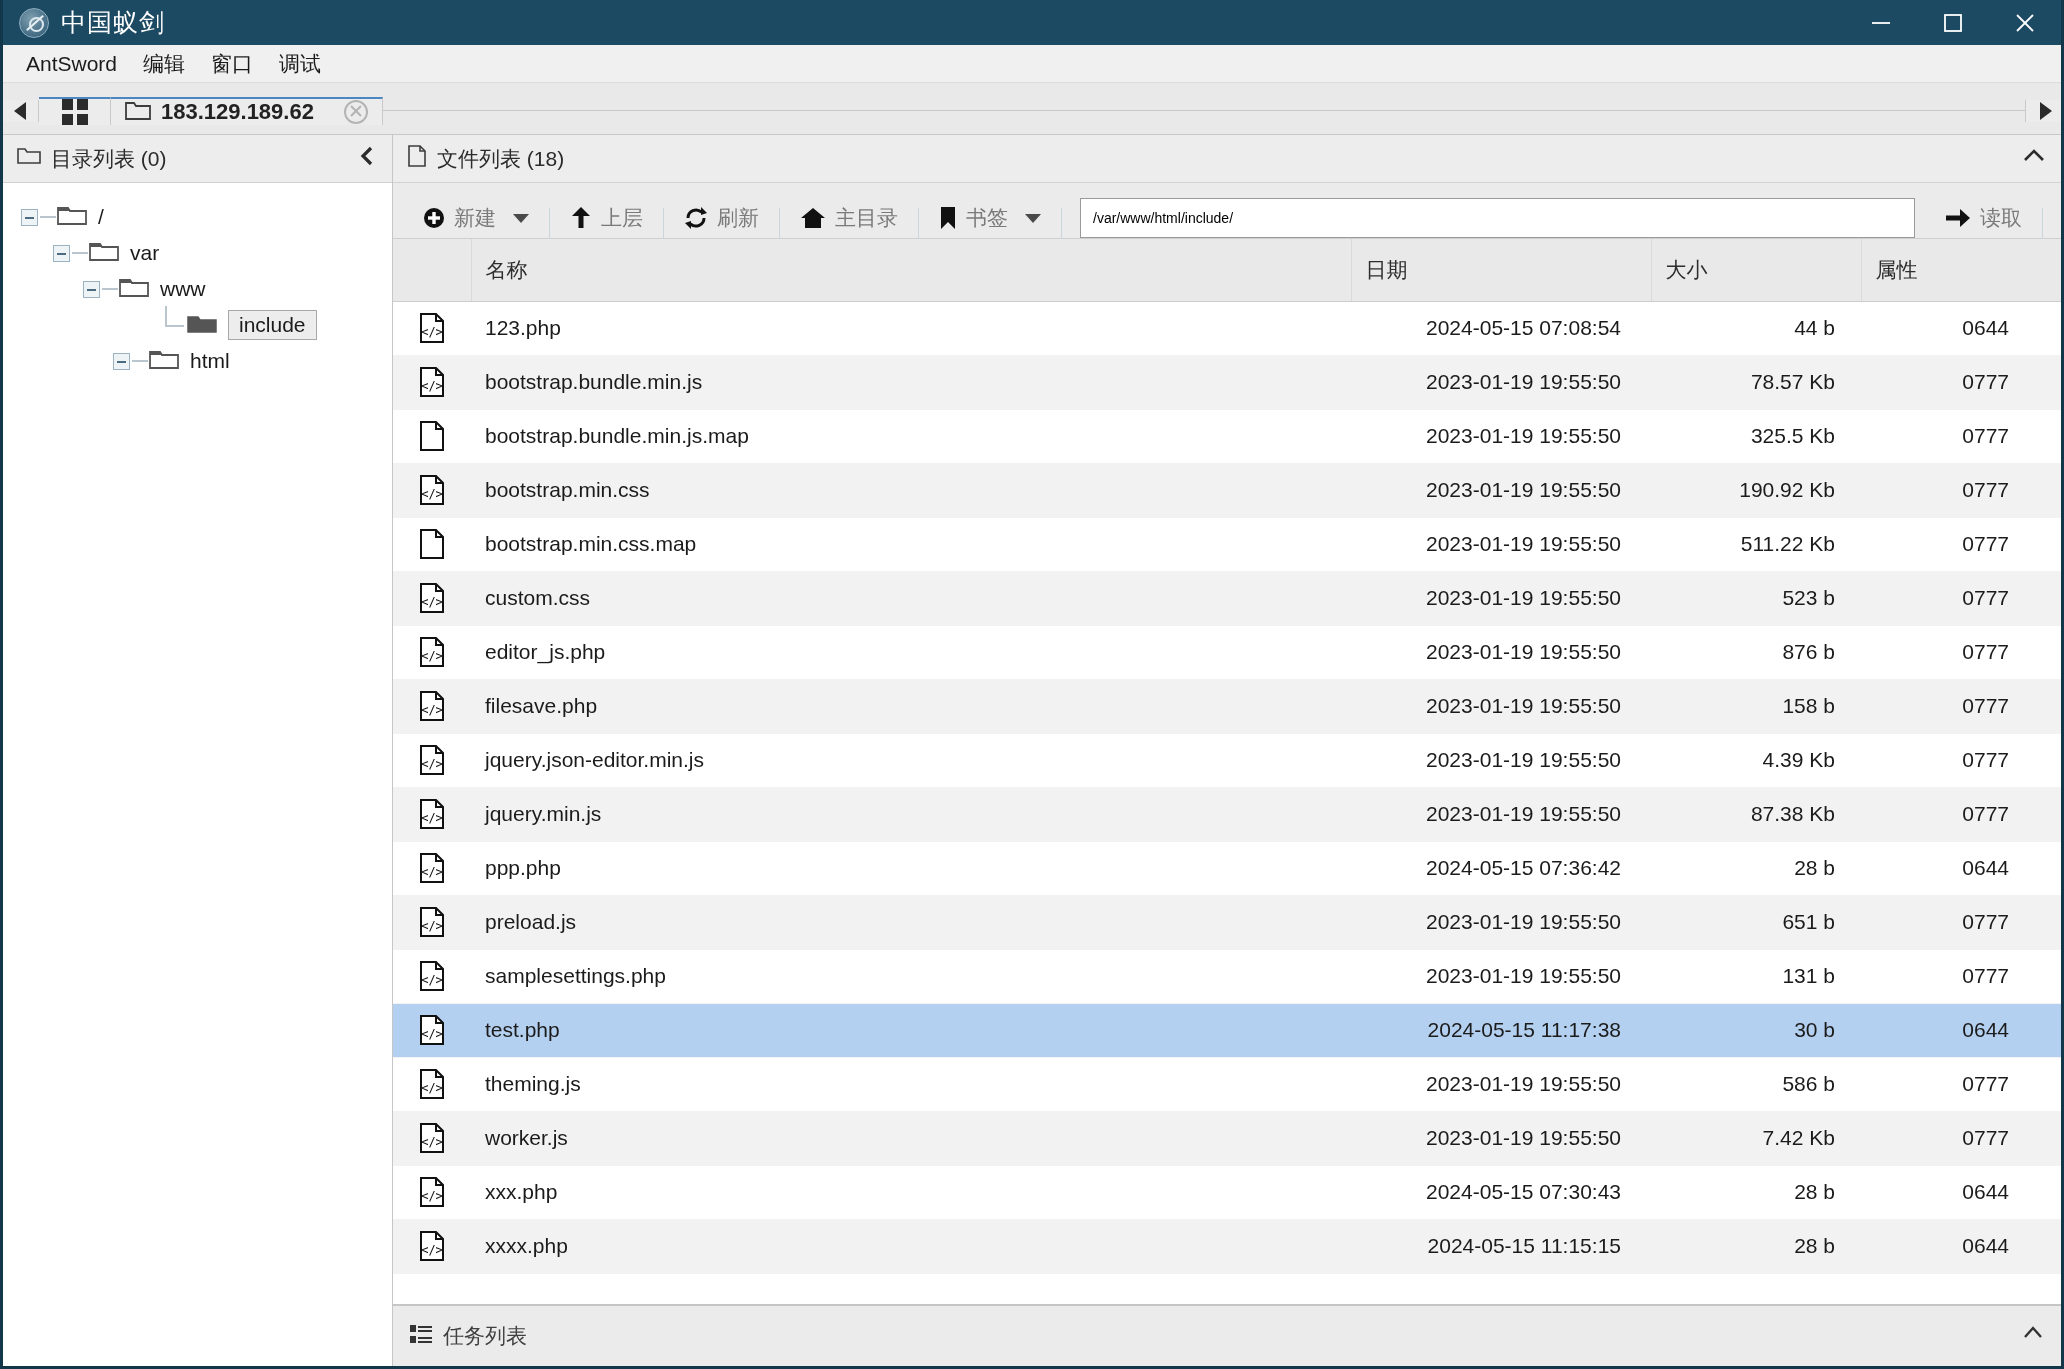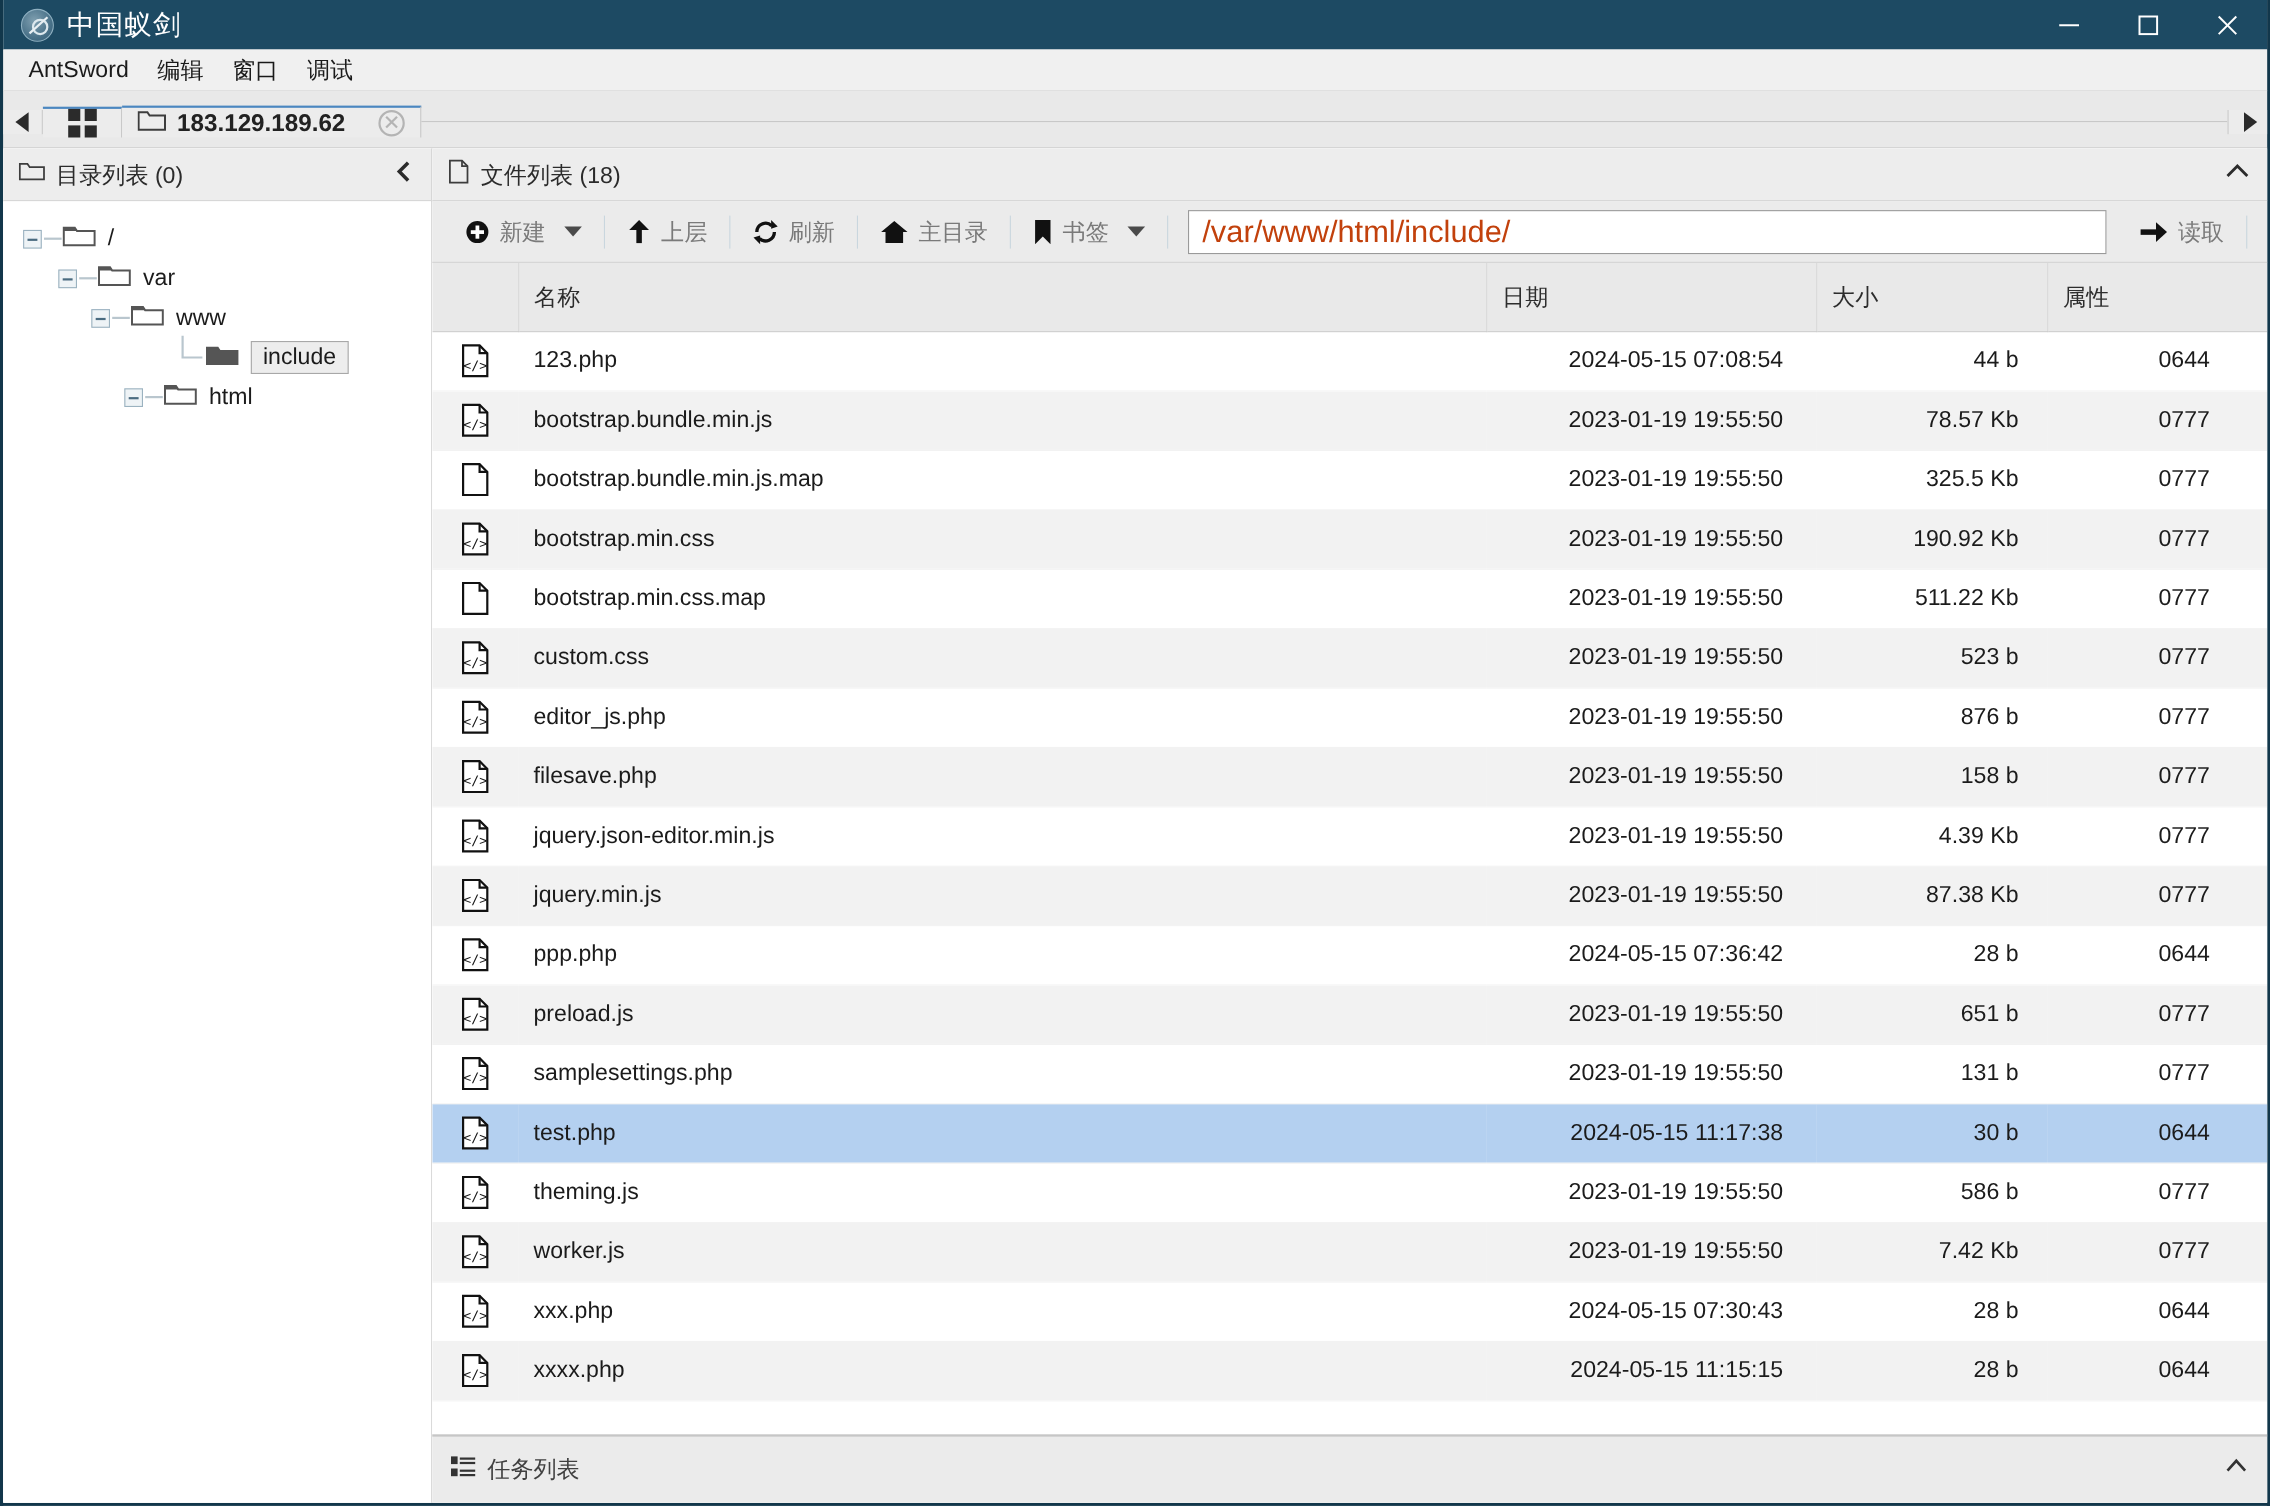--- a/index.html
+++ b/index.html
@@ -147,42 +147,42 @@
   .tree-label.selected {
     background: #ededed; border: 1px solid #a8a8a8;
     padding: 2px 10px;
   }
 
   
   .file-panel { flex: 1 1 auto; display: flex; flex-direction: column; min-width: 0; background: #fff; }
   .toolbar {
     height: 56px; flex: 0 0 56px;
     background: #ebebeb;
-    display: flex; align-items: center;
+    display: flex; align-items: flex-end;
     border-bottom: 1px solid #cfcfcf;
     padding: 0 14px;
   }
   .tb-btn {
     display: flex; align-items: center; gap: 9px;
     padding: 0 16px; height: 40px;
     font-size: 21px; color: #7a7a7a;
     white-space: nowrap;
   }
   .tb-btn .glyph { color: #111; font-size: 22px; display: flex; align-items: center; }
   .caret {
     width: 0; height: 0; margin-left: 8px;
     border-left: 8px solid transparent; border-right: 8px solid transparent;
     border-top: 9px solid #4a4a4a;
   }
   .tb-sep { width: 1px; height: 30px; background: #c9d6de; margin: 0 4px; flex: 0 0 1px; }
   .path-input {
     flex: 1 1 auto; min-width: 0;
     height: 40px; margin: 0 14px;
     border: 1px solid #9a9a9a; background: #fff;
-    font-size: 28px; color: #c2410c;
+    font-size: 14px; color: #000000;
     padding: 0 12px;
     font-family: "Liberation Sans", sans-serif;
   }
 
   
   .table-wrap { flex: 1 1 auto; overflow: hidden; background: #fff; display: flex; flex-direction: column; }
   table.files { width: 100%; border-collapse: collapse; table-layout: fixed; }
   table.files th {
     background: #e9e9e9;
     font-size: 21px; font-weight: normal; color: #2d2d2d;

